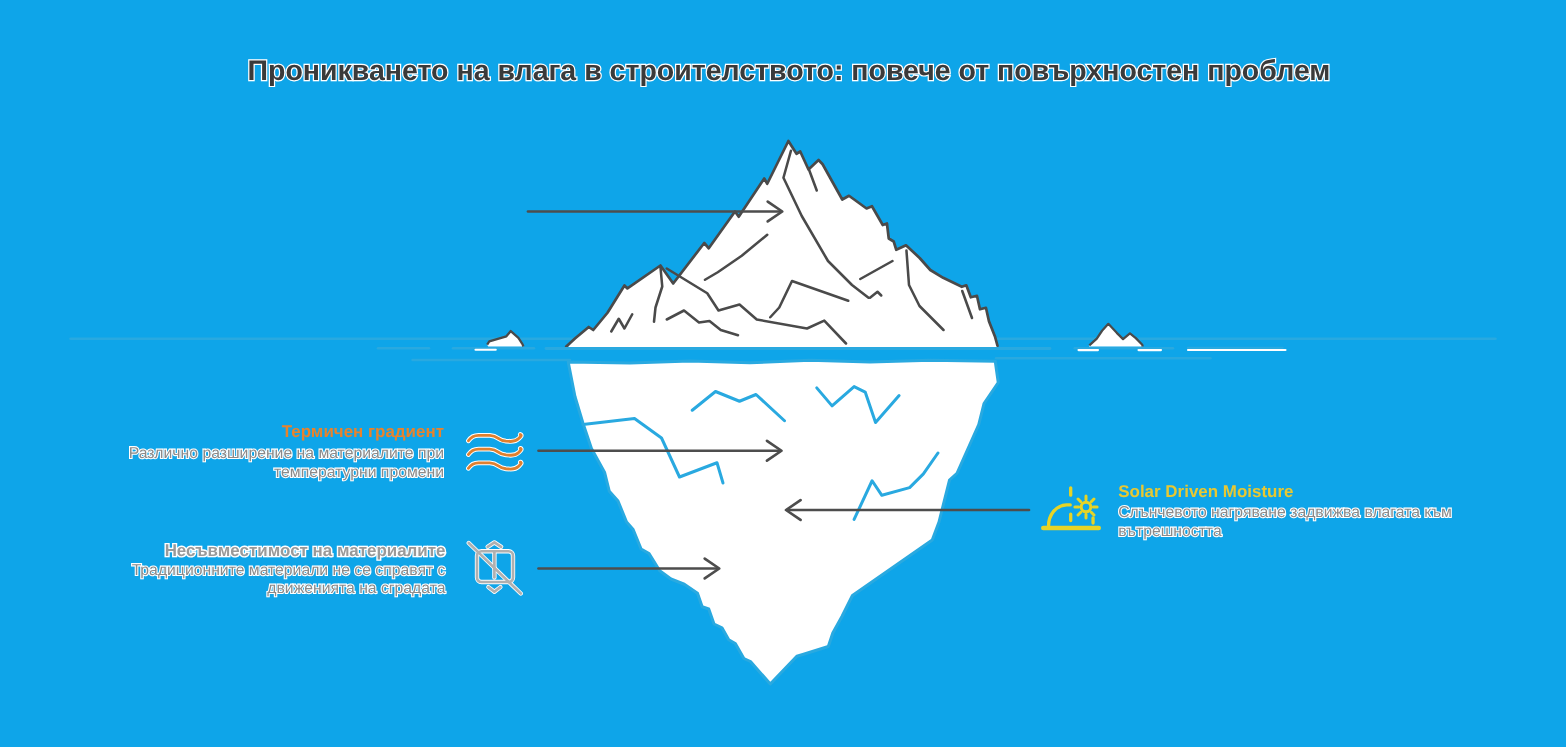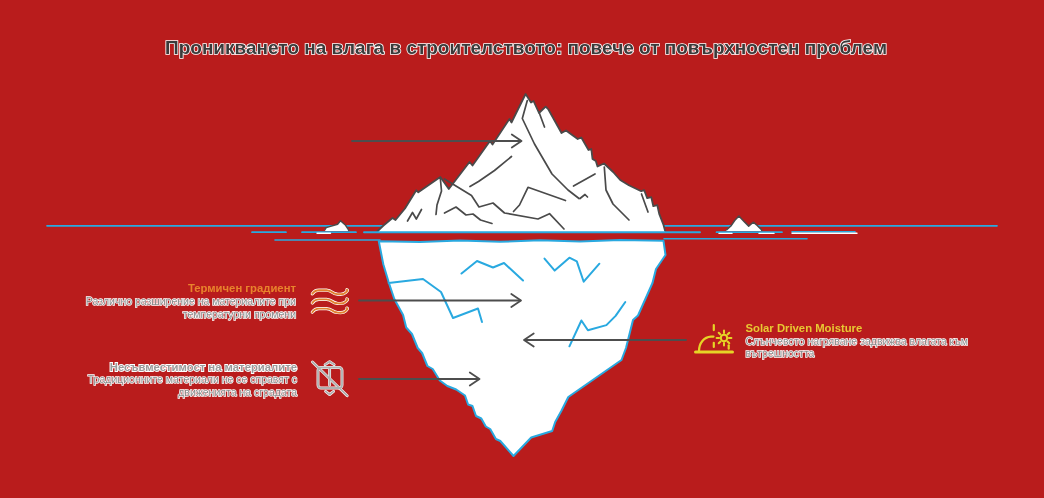--- a/index.html
+++ b/index.html
@@ -1,16 +1,16 @@
 <!DOCTYPE html>
 <html><head>
 <meta charset="utf-8">
 <style>
   html,body{margin:0;padding:0;background:#000;}
-  #stage{position:relative;width:1044px;height:498px;background:#b91c1c;overflow:hidden;
+  #stage{position:relative;width:1044px;height:498px;background:#0ea5e9;overflow:hidden;
          font-family:"Liberation Sans",sans-serif;}
 </style>
 </head>
 <body>
 <div id="stage">
 <svg width="1044" height="498" viewBox="0 0 1044 498" style="font-family:&quot;Liberation Sans&quot;,sans-serif">
 
   <g stroke="#29a9e0" stroke-width="1.7" fill="none" stroke-linecap="round">
     <path d="M47,225.8 H336"></path>
     <path d="M346.5,225.8 H385"></path>

